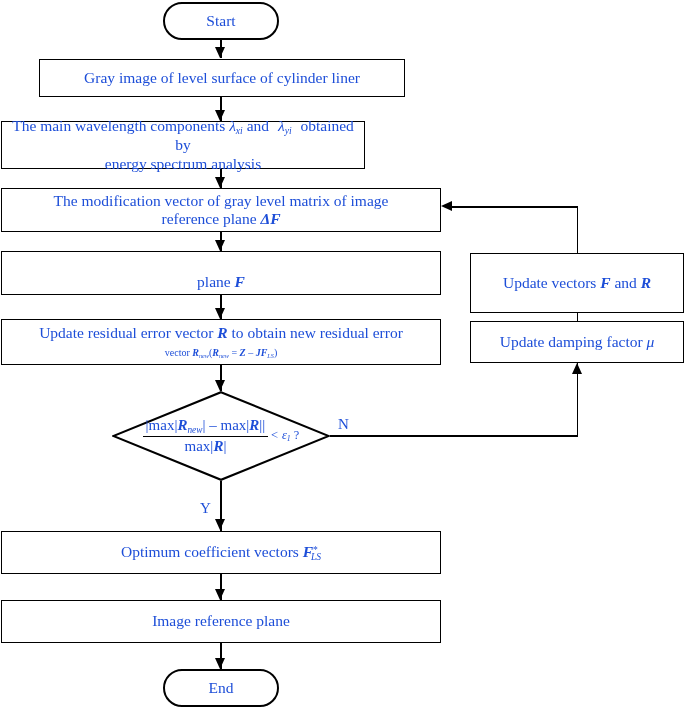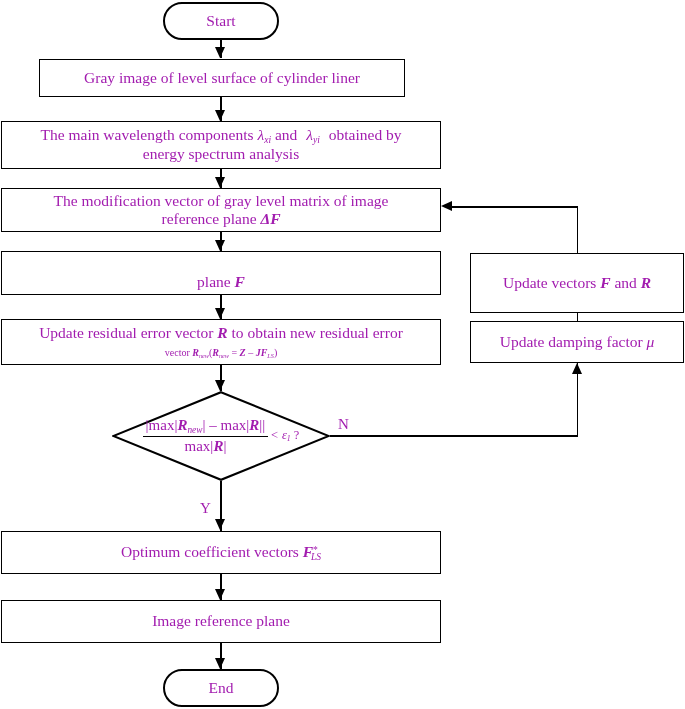--- a/index.html
+++ b/index.html
@@ -6,21 +6,21 @@
     margin: 0;
     padding: 0;
     background: #ffffff;
   }
   #canvas {
     position: relative;
     width: 685px;
     height: 709px;
     background: #ffffff;
     font-family: "Liberation Serif", "DejaVu Serif", serif;
-    color: #a21caf;
+    color: #1d4ed8;
     overflow: hidden;
   }
   .node {
     position: absolute;
     box-sizing: border-box;
     border: 1.6px solid #000000;
     background: #ffffff;
     display: flex;
     align-items: center;
     justify-content: center;
@@ -122,21 +122,21 @@
   <div class="vline" style="left:220px; top:40px; width:1.6px; height:18px;"></div>
   <div class="arrow down" style="left:215px; top:47px;"></div>
 
   <div class="node proc" style="left:39px; top:59px; width:366px; height:38px;">
     <span class="inner">Gray image of level surface of cylinder liner</span>
   </div>
 
   <div class="vline" style="left:220px; top:97px; width:1.6px; height:24px;"></div>
   <div class="arrow down" style="left:215px; top:110px;"></div>
 
-  <div class="node proc" style="left:1px; top:121px; width:440px; height:48px;">
+  <div class="node proc" style="left:1px; top:121px; width:364px; height:48px;">
     <span class="inner">
       <span>The main wavelength components </span><span class="it">λ</span><sub>xi</sub><span> and </span><span class="nbsp"></span><span class="it">λ</span><sub>yi</sub><span class="nbsp"></span><span> obtained by</span><br>
       <span>energy spectrum analysis</span>
     </span>
   </div>
 
   <div class="vline" style="left:220px; top:169px; width:1.6px; height:19px;"></div>
   <div class="arrow down" style="left:215px; top:177px;"></div>
 
   <div class="node proc" style="left:1px; top:188px; width:440px; height:44px;">

